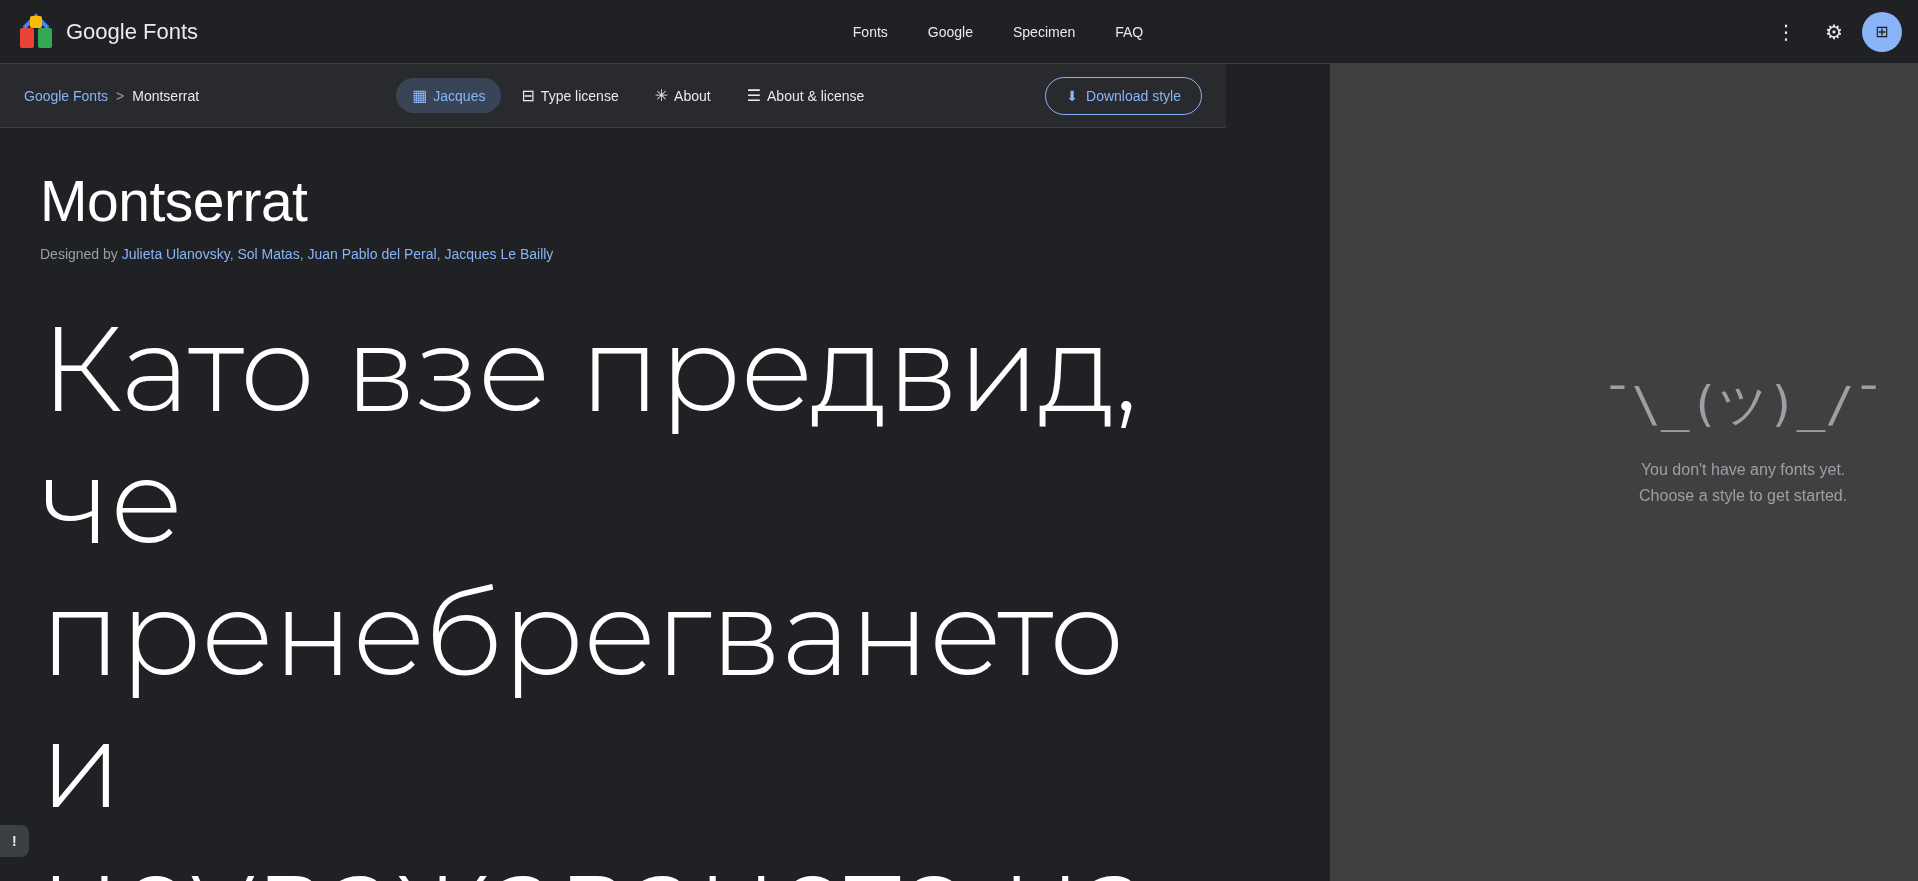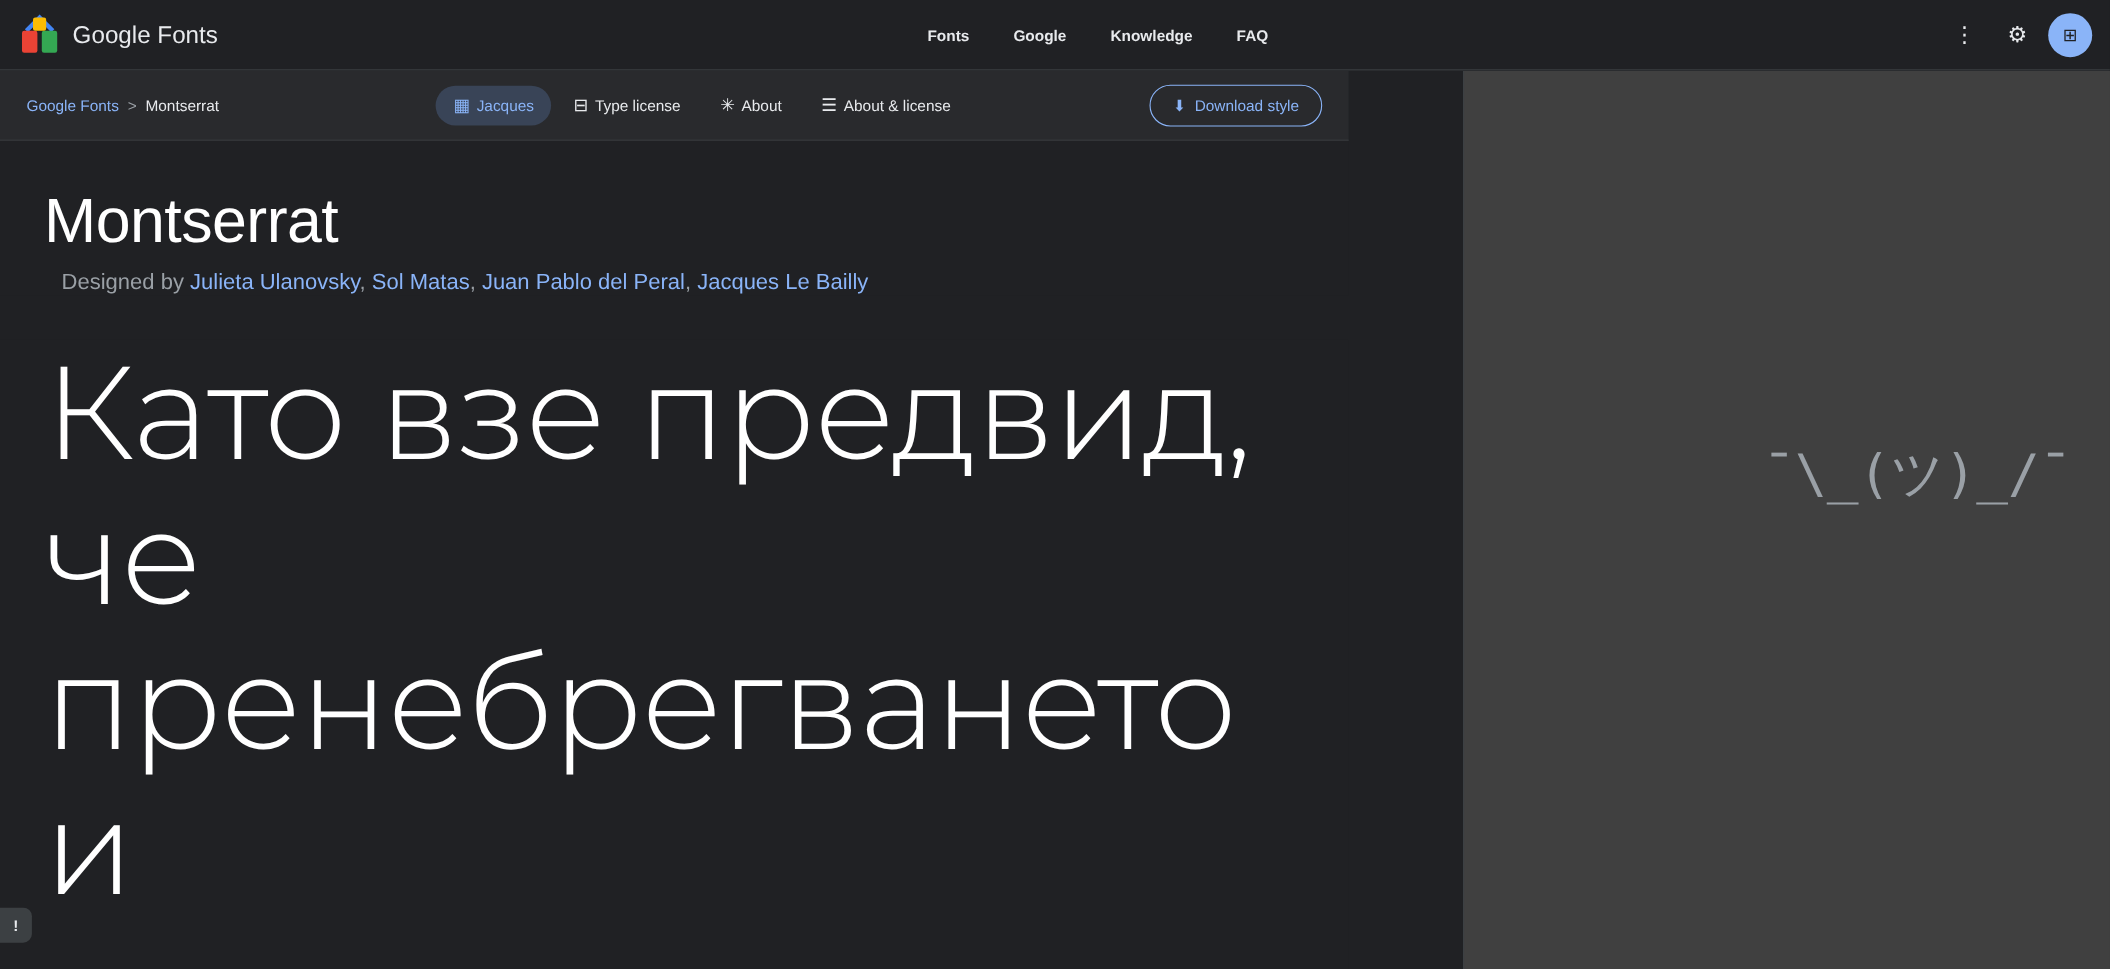--- a/index.html
+++ b/index.html
@@ -24,21 +24,21 @@
     }
     .logo-text {
       font-size: 22px; font-weight: 400; color: #e8eaed;
       letter-spacing: 0;
     }
     .nav-links {
       display: flex; align-items: center; gap: 8px; flex: 1;
       justify-content: center;
     }
     .nav-link {
-      color: #e8eaed; font-size: 14px; font-weight: 700;
+      color: #e8eaed; font-size: 14px; font-weight: 400;
       padding: 8px 16px; border-radius: 20px; cursor: pointer;
       text-decoration: none;
     }
     .nav-icons {
       display: flex; align-items: center; gap: 8px;
     }
     .nav-icon-btn {
       width: 40px; height: 40px;
       border-radius: 50%; border: none;
       background: transparent; color: #e8eaed;
@@ -141,21 +141,21 @@
     .font-hero {
       background: #202124;
       padding: 40px 40px 0 40px;
     }
     .font-name {
       font-size: 57px; font-weight: 400;
       color: #fff; margin-bottom: 12px;
       letter-spacing: -0.5px;
     }
     .font-designers {
-      font-size: 20px; color: #9aa0a6; margin-bottom: 40px; margin-left: 16px;
+      font-size: 14px; color: #9aa0a6; margin-bottom: 40px;
     }
     .font-designer-link {
       color: #8ab4f8; text-decoration: none;
     }
 
     
     .specimen-area {
       background: #202124;
       padding: 0 40px;
       overflow: hidden;
@@ -189,38 +189,42 @@
       <rect x="4" y="16" width="14" height="20" rx="2" fill="#ea4335"></rect>
       <rect x="22" y="16" width="14" height="20" rx="2" fill="#34a853"></rect>
       <rect x="14" y="4" width="12" height="12" rx="2" fill="#fbbc04"></rect>
     </svg>
     <span class="logo-text">Google Fonts</span>
   </div>
 
   <nav class="nav-links">
     <a class="nav-link">Fonts</a>
     <a class="nav-link">Google</a>
-    <a class="nav-link">Knowledge</a>
+    <a class="nav-link">Specimen</a>
     <a class="nav-link">FAQ</a>
   </nav>
 
   <div class="nav-icons">
     <button class="nav-icon-btn" title="More">⋮</button>
     <button class="nav-icon-btn" title="Settings">⚙</button>
     <button class="grid-icon-btn" title="Apps">⊞</button>
   </div>
 </div>
 
 <div class="selected-panel">
   <div class="selected-panel-header">
     <span class="selected-panel-title">Selected family</span>
     <button class="close-btn">✕</button>
   </div>
   <div class="selected-panel-body">
     <div class="shrug-emoji">¯\_(ツ)_/¯</div>
+    <div class="no-fonts-text">
+      <span>You don't have any fonts yet.</span><br>
+      <span>Choose a style to get started.</span>
+    </div>
   </div>
 </div>
 
 <div class="main-content">
 
   <div class="secondary-nav">
     <div class="breadcrumb">
       <a class="breadcrumb-link">Google Fonts</a>
       <span class="breadcrumb-sep">&gt;</span>
       <span class="breadcrumb-current">Montserrat</span>

